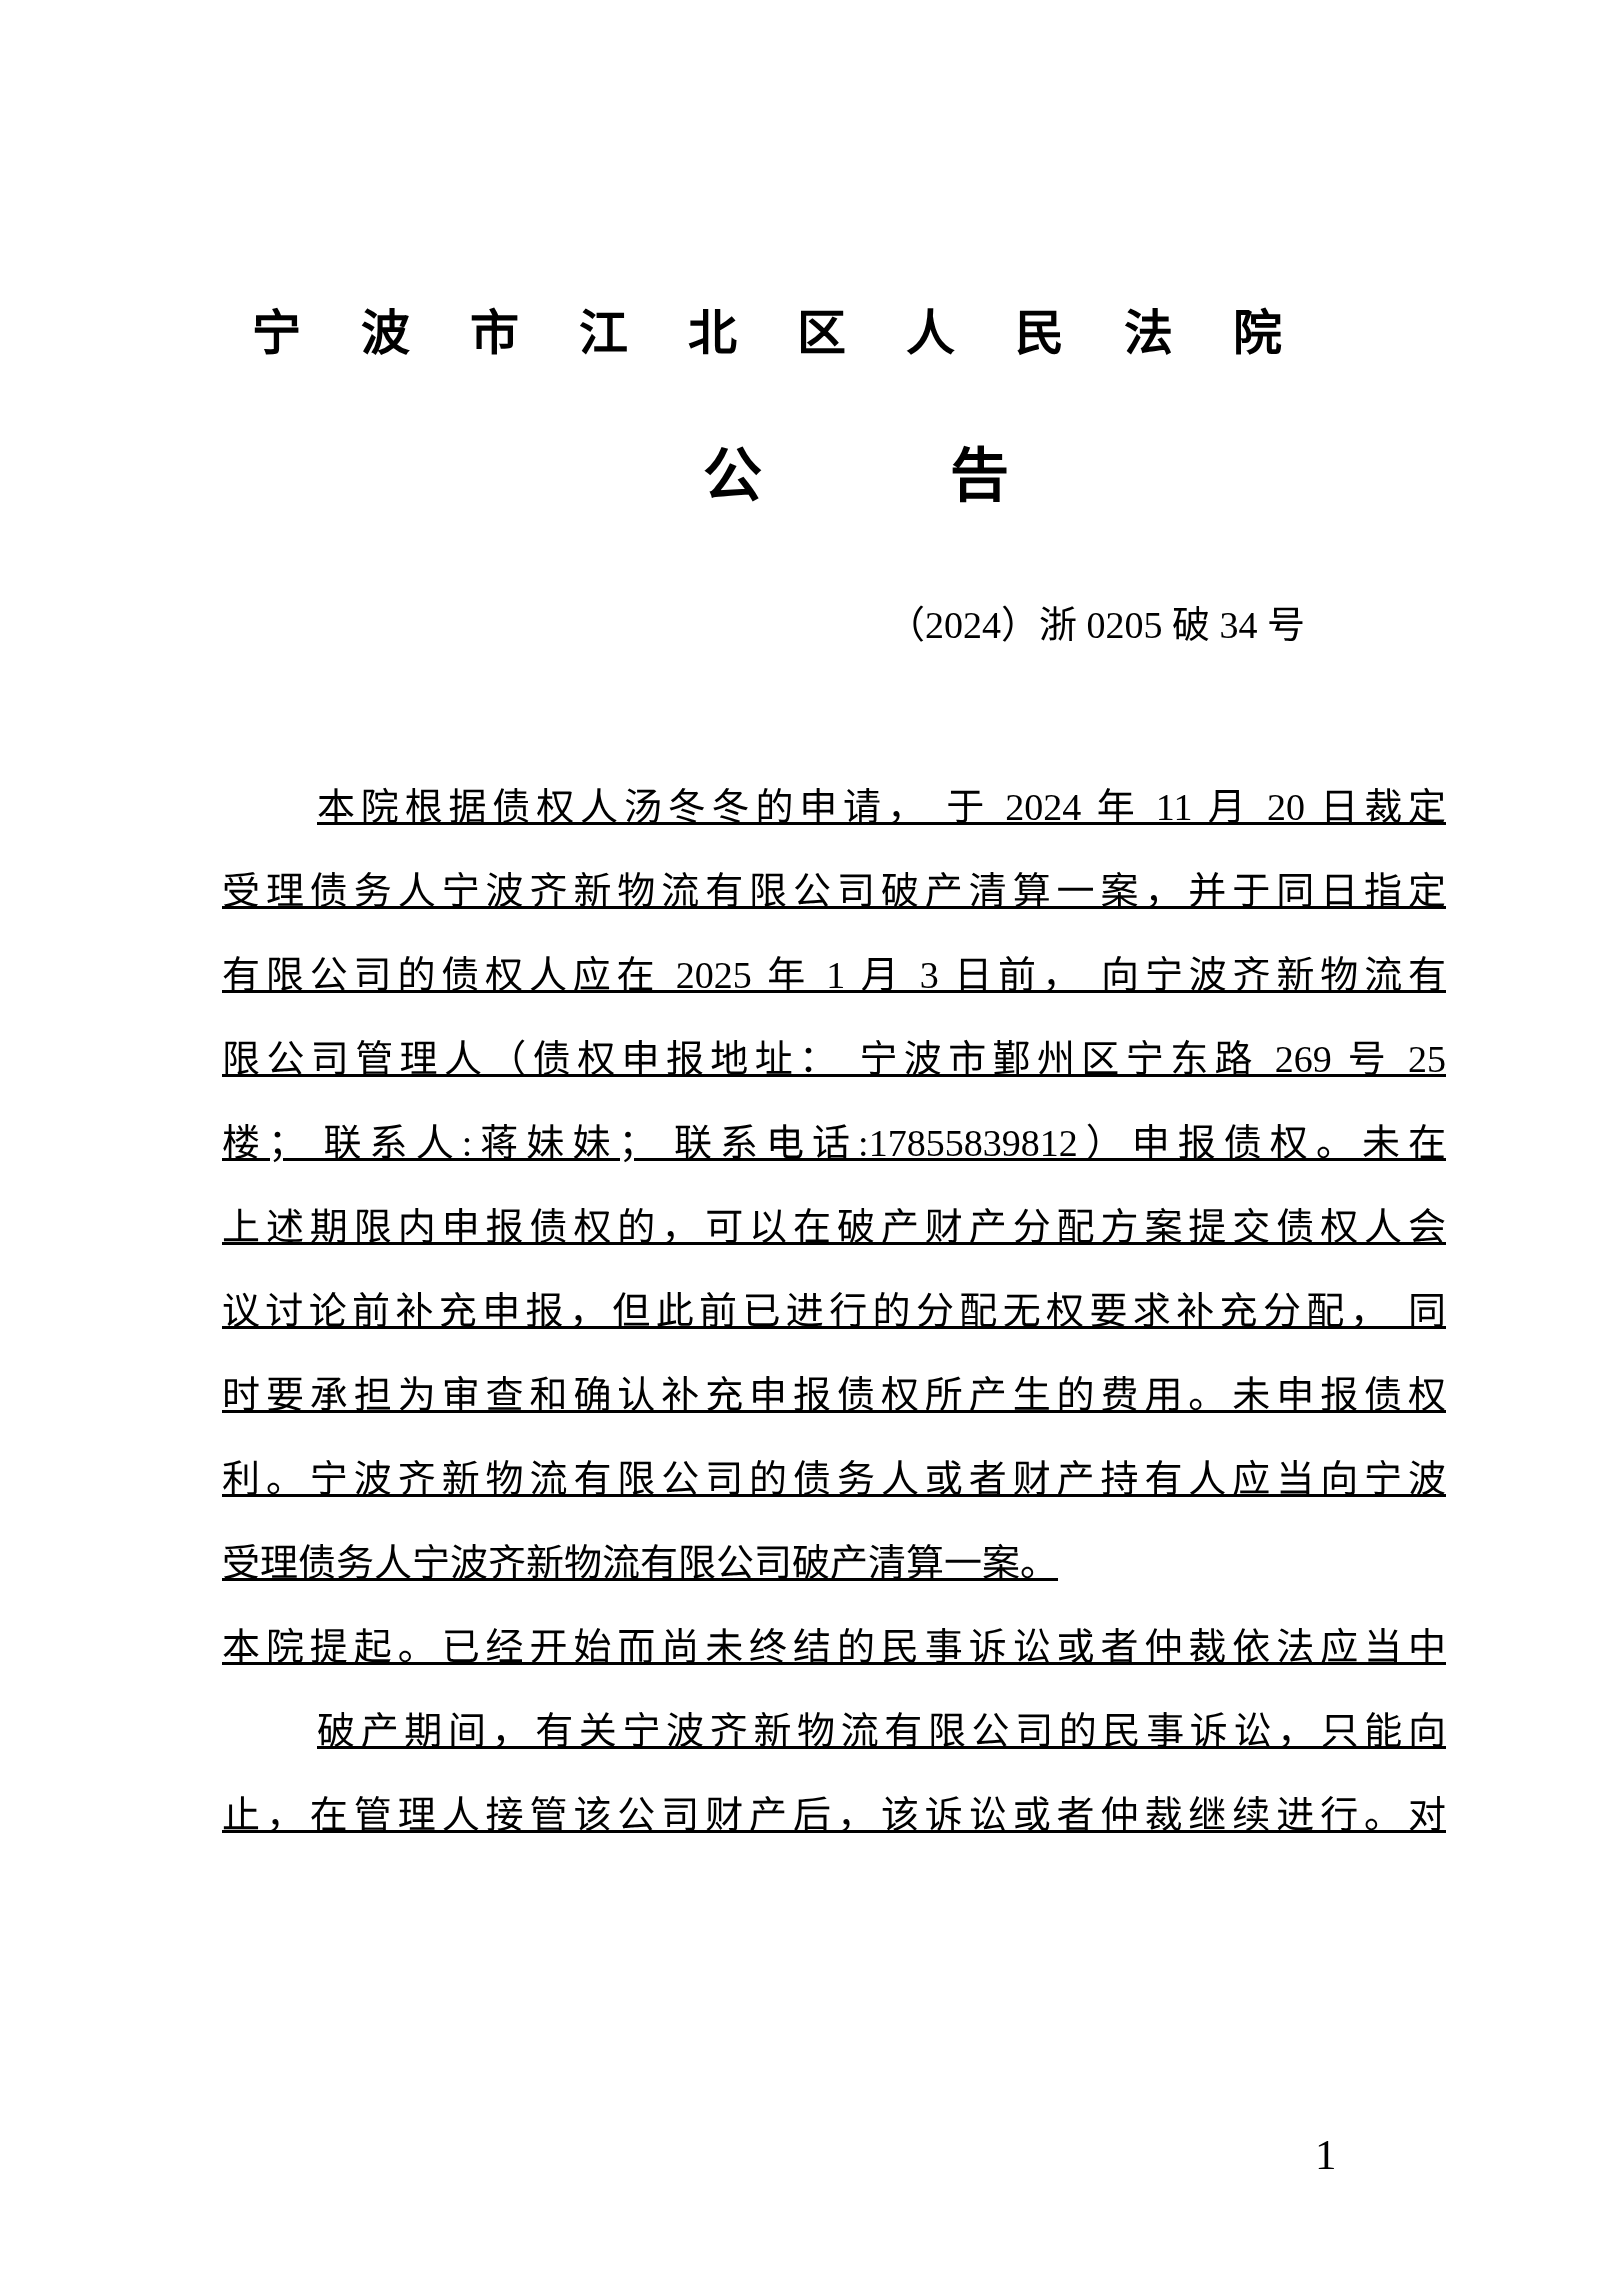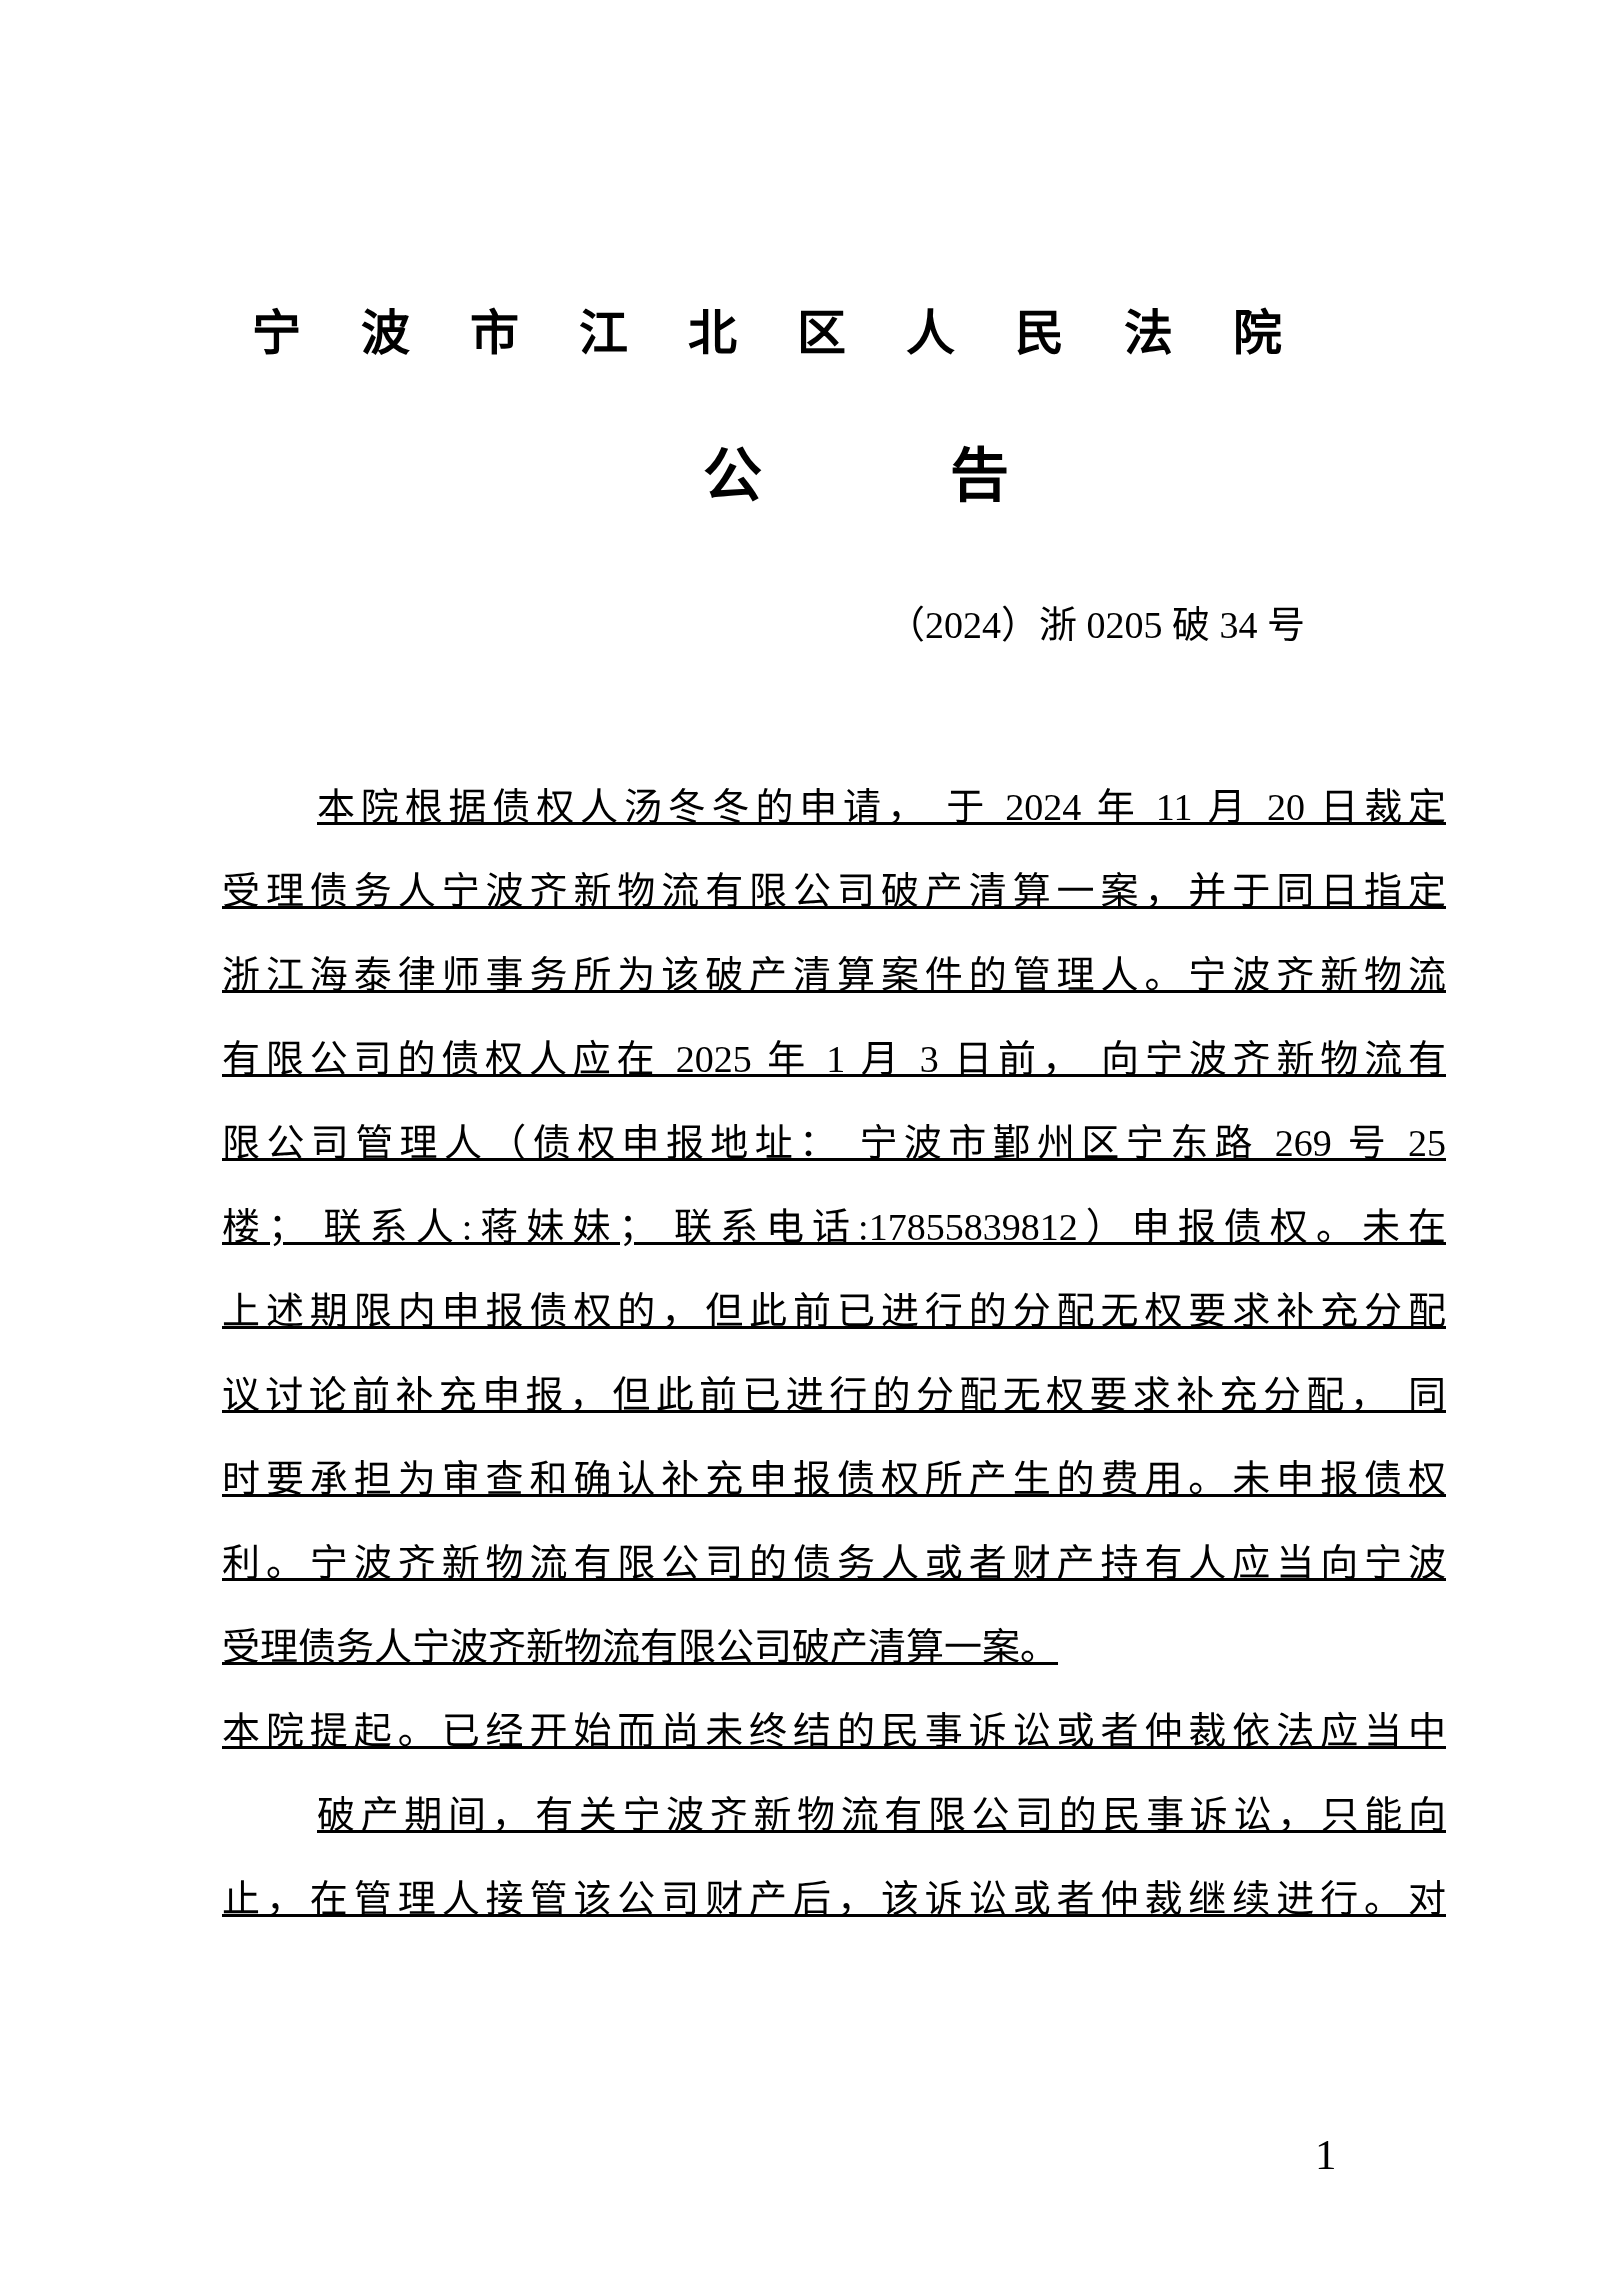--- a/index.html
+++ b/index.html
@@ -83,25 +83,24 @@
 
   <div class="court-name">宁波市江北区人民法院</div>
 
   <div class="doc-type">公告</div>
 
   <div class="case-number">（2024）浙 0205 破 34 号</div>
 
   <div class="body-text">
     <div class="line indent">本院根据债权人汤冬冬的申请， 于 2024 年 11 月 20 日裁定</div>
     <div class="line">受理债务人宁波齐新物流有限公司破产清算一案，并于同日指定</div>
-    <div class="line">浙江海泰律师事务所为该破产清算案件的管理人。宁波齐新物流</div>
     <div class="line">有限公司的债权人应在 2025 年 1 月 3 日前， 向宁波齐新物流有</div>
     <div class="line">限公司管理人（债权申报地址： 宁波市鄞州区宁东路 269 号 25</div>
     <div class="line">楼； 联系人:蒋妹妹； 联系电话:17855839812）申报债权。未在</div>
-    <div class="line">上述期限内申报债权的，但此前已进行的分配无权要求补充分配</div>
+    <div class="line">上述期限内申报债权的，可以在破产财产分配方案提交债权人会</div>
     <div class="line">议讨论前补充申报，但此前已进行的分配无权要求补充分配， 同</div>
     <div class="line">时要承担为审查和确认补充申报债权所产生的费用。未申报债权</div>
     <div class="line">利。宁波齐新物流有限公司的债务人或者财产持有人应当向宁波</div>
     <div class="line para-end">受理债务人宁波齐新物流有限公司破产清算一案。</div>
     <div class="line">本院提起。已经开始而尚未终结的民事诉讼或者仲裁依法应当中</div>
     <div class="line indent">破产期间，有关宁波齐新物流有限公司的民事诉讼，只能向</div>
     <div class="line">止，在管理人接管该公司财产后，该诉讼或者仲裁继续进行。对</div>
   </div>
 
   <div class="page-number">1</div>

